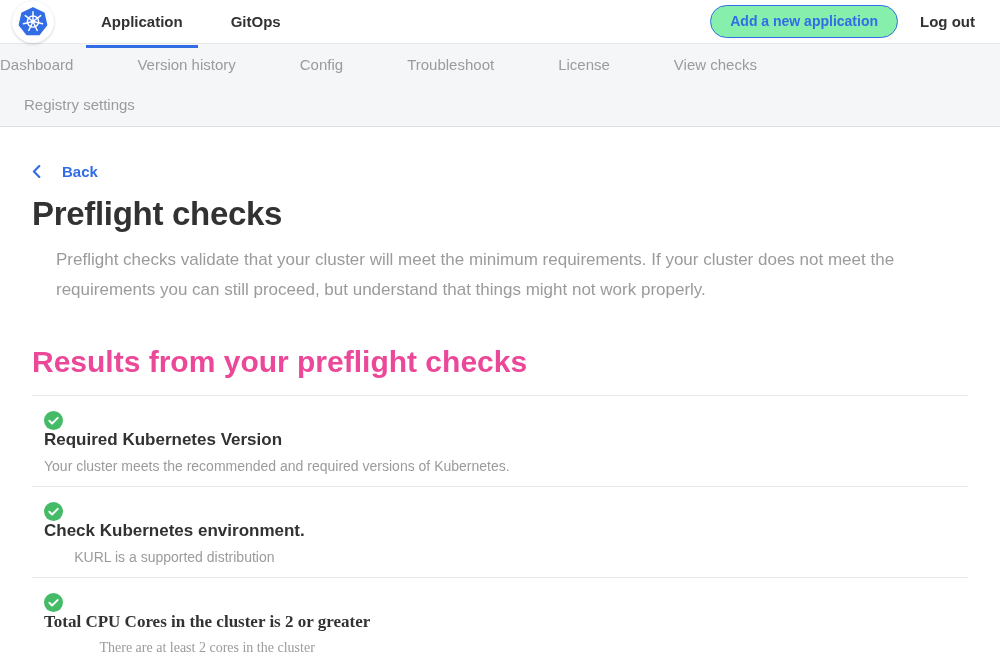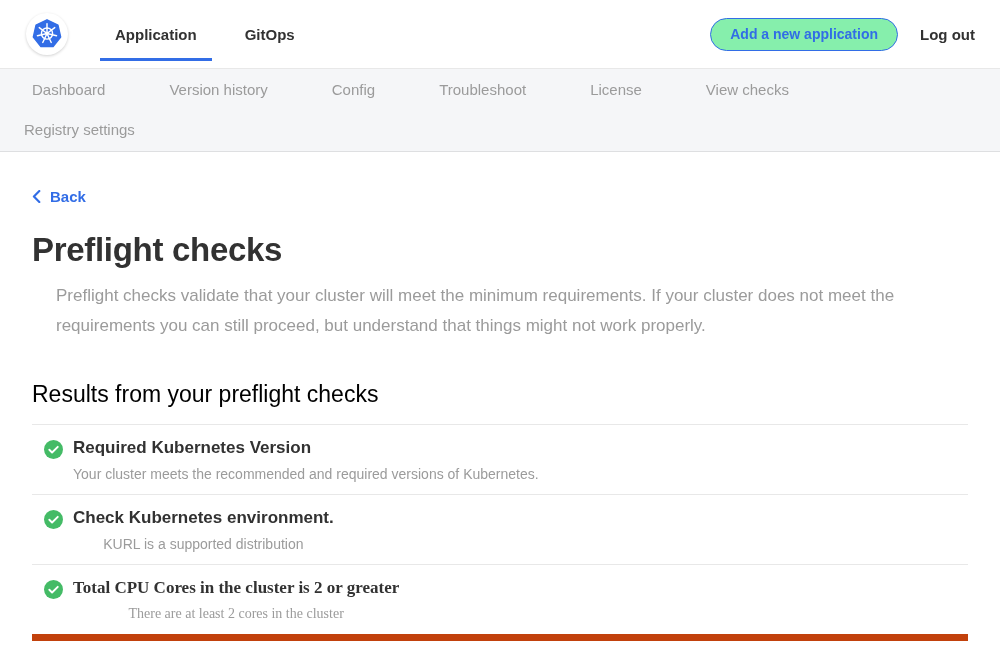--- a/index.html
+++ b/index.html
@@ -8,22 +8,22 @@
     font-family: "Liberation Sans", sans-serif;
     background: #ffffff;
     color: #323232;
     overflow: hidden;
   }
 
   
   .header {
     display: flex;
     align-items: center;
-    height: 69px;
-    padding: 0 25px 0 26px;
+    height: 44px;
+    padding: 0 25px 0 12px;
     border-bottom: 1px solid #e8e8e8;
     background: #fff;
   }
   .logo-wrap {
     width: 42px; height: 42px;
     border-radius: 50%;
     background: #fff;
     box-shadow: 0 1px 3px rgba(0,0,0,0.18);
     display: flex; align-items: center; justify-content: center;
     margin-right: 32px;
@@ -69,74 +69,75 @@
     cursor: pointer;
   }
 
   
   .subnav {
     background: #f5f6f8;
     border-bottom: 1px solid #dedfe1;
     padding: 1px 20px 1px 0;
   }
   .subnav-row { display: flex; }
-  .subnav-row-1 { padding-left: 32px; }
+  .subnav-row-1 { }
   .subnav-row-2 { padding-left: 24px; }
   .subnav-item {
     font-size: 15px;
     color: #9b9b9b;
     line-height: 40px;
     margin-right: 64px;
     white-space: nowrap;
     cursor: pointer;
   }
 
   
   .content {
     padding: 36px 32px 0 32px;
   }
   .back-link {
     display: inline-flex;
     align-items: center;
-    gap: 9px;
+    gap: 21px;
     color: #326de6;
     font-size: 15px;
     font-weight: 700;
     cursor: pointer;
   }
   .page-title {
-    margin-top: 24px;
+    margin-top: 13px;
     font-size: 33px;
     font-weight: 700;
     letter-spacing: -0.3px;
     color: #323232;
   }
   .page-desc {
     margin-top: 12px;
     max-width: 910px;
     font-size: 17px;
     line-height: 30px;
     color: #9b9b9b;
     margin-left: 24px;
   }
   .results-heading {
     margin-top: 40px;
-    font-size: 23px;
-    font-weight: 400;
-    color: #000000;
+    font-size: 30px;
+    font-weight: 700;
+    color: #ec4899;
   }
   .checks-list {
     margin-top: 16px;
     list-style: none;
   }
   .check-row {
     border-top: 1px solid #e8e8e8;
     padding: 13px 0 12px 12px;
     display: flex;
     align-items: flex-start;
+    flex-direction: column;
   }
   .checks-list .check-row:last-child { border-bottom: 7px solid #c2410c; font-family: Liberation Serif, serif; }
   .check-icon {
     width: 19px; height: 19px;
     margin: 2px 10px 0 0;
     flex: 0 0 auto;
   }
   .check-title {
     font-size: 17px;
     font-weight: 700;

